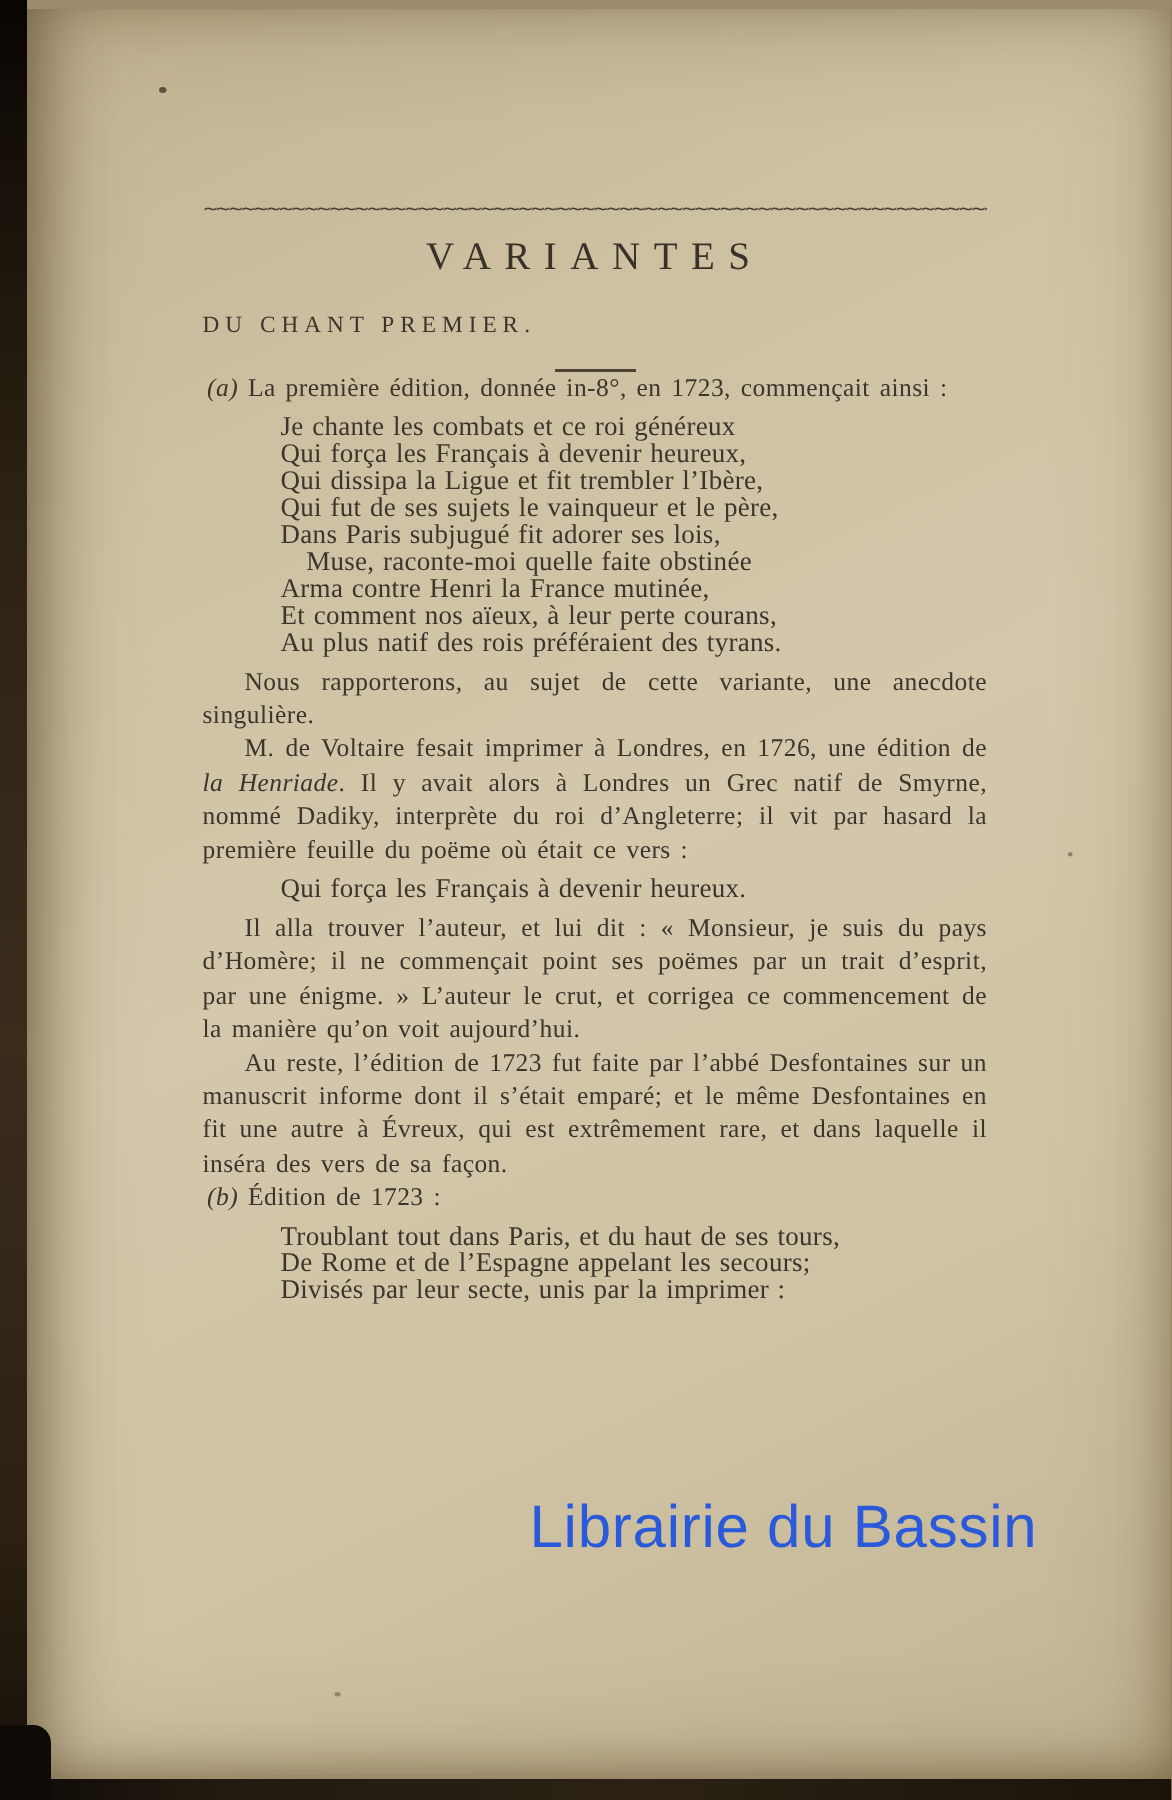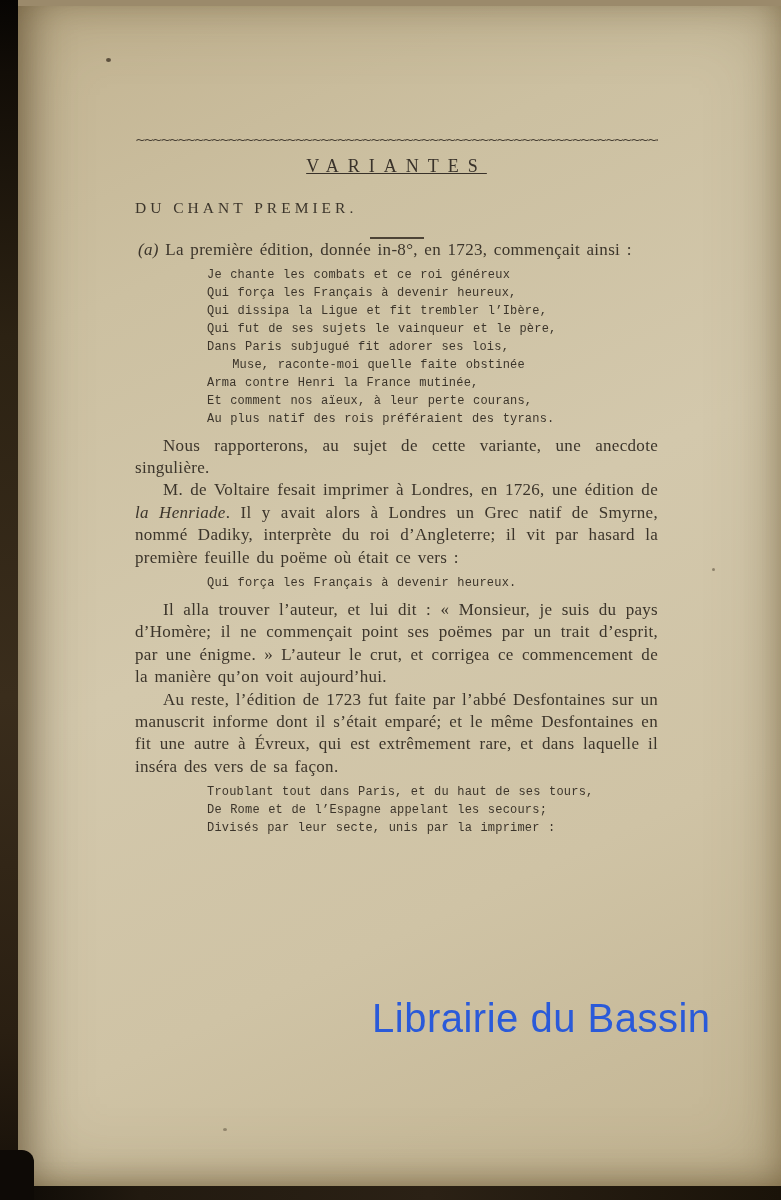--- a/index.html
+++ b/index.html
@@ -39,48 +39,47 @@
   .text-block{position:absolute;left:117px;top:0;width:523px;color:#3c352b;}
 
   .ornament{
     margin:128px auto 0;text-align:center;
     font-family:"DejaVu Sans",sans-serif;
     font-size:13px;line-height:12px;letter-spacing:-2.5px;
     color:#463e32;white-space:nowrap;overflow:hidden;
   }
   .title{
     margin:10px 0 0;text-align:center;
-    font-size:18px;font-weight:normal;letter-spacing:9px;
+    font-size:26px;font-weight:normal;letter-spacing:9px;
     color:#39322a;
-    text-decoration:underline;
   }
   .subtitle{
     margin:22px 0 0;text-align:left;
     font-size:15.5px;font-weight:normal;letter-spacing:4px;
     color:#3c352b;
   }
   .rule{width:54px;height:2px;background:#4c4336;margin:20px auto 0;}
 
   .body-start{margin-top:22px;}
   .para{
     margin:0;
     font-size:17px;line-height:22.4px;
     letter-spacing:.3px;word-spacing:2px;
     text-align:justify;text-indent:28px;
   }
   .para.note{text-indent:3px;}
   .verse{
-    margin:6px 0 6px 72px;
-    font-size:12px;line-height:17.9px;
-    letter-spacing:.2px;word-spacing:1px;font-family:Liberation Mono, monospace;
+    margin:6px 0 6px 52px;
+    font-size:18px;line-height:17.9px;
+    letter-spacing:.2px;word-spacing:1px;
   }
   .verse-line{white-space:pre-wrap;}
 
   .watermark{
-    position:absolute;left:372px;top:996px;
+    position:absolute;left:353px;top:996px;
     font-family:"Liberation Sans",sans-serif;
     font-size:40px;font-weight:400;letter-spacing:.5px;
     color:#2a5ad9;
   }
 
   .speck{position:absolute;border-radius:50%;background:#3a2f20;}
   .s1{left:88px;top:52px;width:5px;height:4px;opacity:.75;}
   .s2{left:694px;top:562px;width:3px;height:3px;opacity:.45;}
   .s3{left:205px;top:1122px;width:4px;height:3px;opacity:.4;}
 </style>
@@ -117,20 +116,21 @@
       <p class="para"><span>M. de Voltaire fesait imprimer à Londres, en 1726, une édition de </span><i>la Henriade</i><span>. Il y avait alors à Londres un Grec natif de Smyrne, nommé Dadiky, interprète du roi d’Angleterre; il vit par hasard la première feuille du poëme où était ce vers :</span></p>
 
       <div class="verse">
           <div class="verse-line">Qui força les Français à devenir heureux.</div>
         </div>
 
       <p class="para">Il alla trouver l’auteur, et lui dit : « Monsieur, je suis du pays d’Homère; il ne commençait point ses poëmes par un trait d’esprit, par une énigme. » L’auteur le crut, et corrigea ce commencement de la manière qu’on voit aujourd’hui.</p>
 
       <p class="para">Au reste, l’édition de 1723 fut faite par l’abbé Desfontaines sur un manuscrit informe dont il s’était emparé; et le même Desfontaines en fit une autre à Évreux, qui est extrêmement rare, et dans laquelle il inséra des vers de sa façon.</p>
 
+      <p class="para note"><i>(b) </i><span>Édition de 1723 :</span></p>
 
       <div class="verse">
           <div class="verse-line">Troublant tout dans Paris, et du haut de ses tours,</div>
           <div class="verse-line">De Rome et de l’Espagne appelant les secours;</div>
           <div class="verse-line">Divisés par leur secte, unis par la imprimer :</div>
         </div>
 
     </div>
 
     <div class="speck s1"></div>

